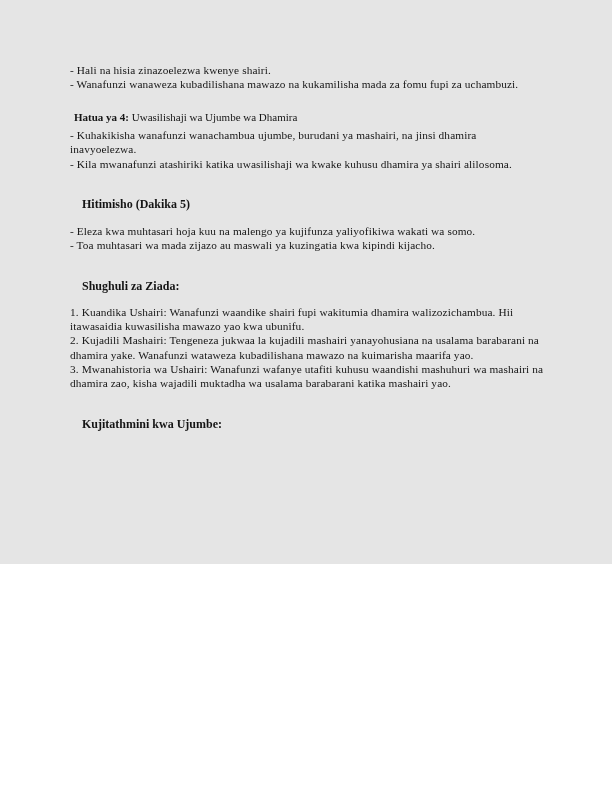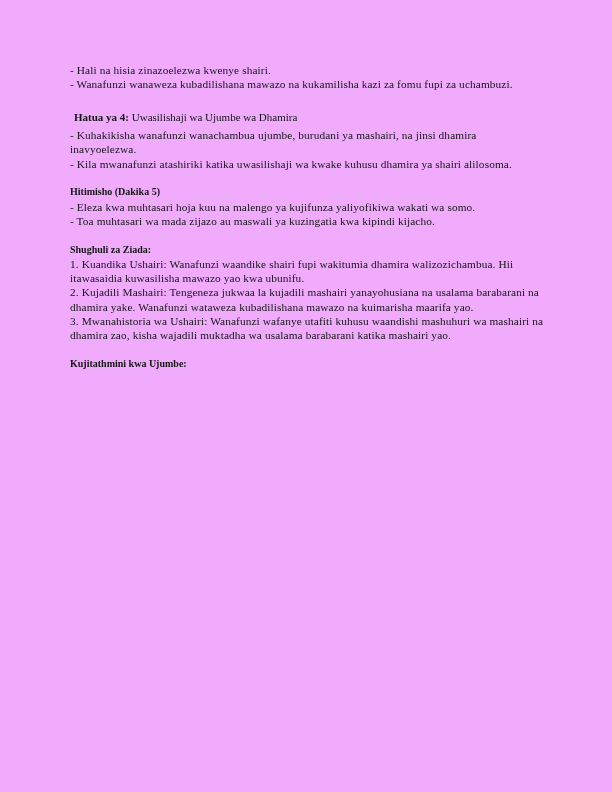--- a/index.html
+++ b/index.html
@@ -14,22 +14,22 @@
     position: relative;
     font-family: "Liberation Serif", "DejaVu Serif", serif;
     color: #151515;
     -webkit-font-smoothing: antialiased;
   }
   .page {
     position: absolute;
     left: 0;
     top: 0;
     width: 612px;
-    height: 792px;
-    background: #f0abfc;
+    height: 564px;
+    background: #e5e5e5;
     overflow: hidden;
   }
   .content {
     position: absolute;
     left: 70px;
     top: 63px;
     width: 474px;
   }
   .block {
     margin: 0 0 0 0;
@@ -42,41 +42,41 @@
     margin: 0;
     letter-spacing: 0.01em;
   }
   .para {
     font-size: 11px;
     line-height: 14.3px;
     margin: 4px;
     text-align: left;
   }
   .heading {
-    font-size: 10px;
+    font-size: 12px;
     line-height: 14.3px;
     font-weight: bold;
-    margin: 0;
+    margin: 12px;
   }
   .heading-run {
     font-weight: bold;
   }
   .gap {
     height: 14.3px;
   }
 </style>
 </head>
 <body>
 
 <div class="page">
   <div class="content">
 
     <div class="block">
       <p class="line">- Hali na hisia zinazoelezwa kwenye shairi.</p>
-      <p class="line">- Wanafunzi wanaweza kubadilishana mawazo na kukamilisha kazi za fomu fupi za uchambuzi.</p>
+      <p class="line">- Wanafunzi wanaweza kubadilishana mawazo na kukamilisha mada za fomu fupi za uchambuzi.</p>
     </div>
 
     <div class="gap"></div>
 
     <div class="block">
       <p class="para"><span class="heading-run">Hatua ya 4:</span><span> Uwasilishaji wa Ujumbe wa Dhamira</span></p>
       <p class="line">- Kuhakikisha wanafunzi wanachambua ujumbe, burudani ya mashairi, na jinsi dhamira inavyoelezwa.</p>
       <p class="line">- Kila mwanafunzi atashiriki katika uwasilishaji wa kwake kuhusu dhamira ya shairi alilosoma.</p>
     </div>
 

